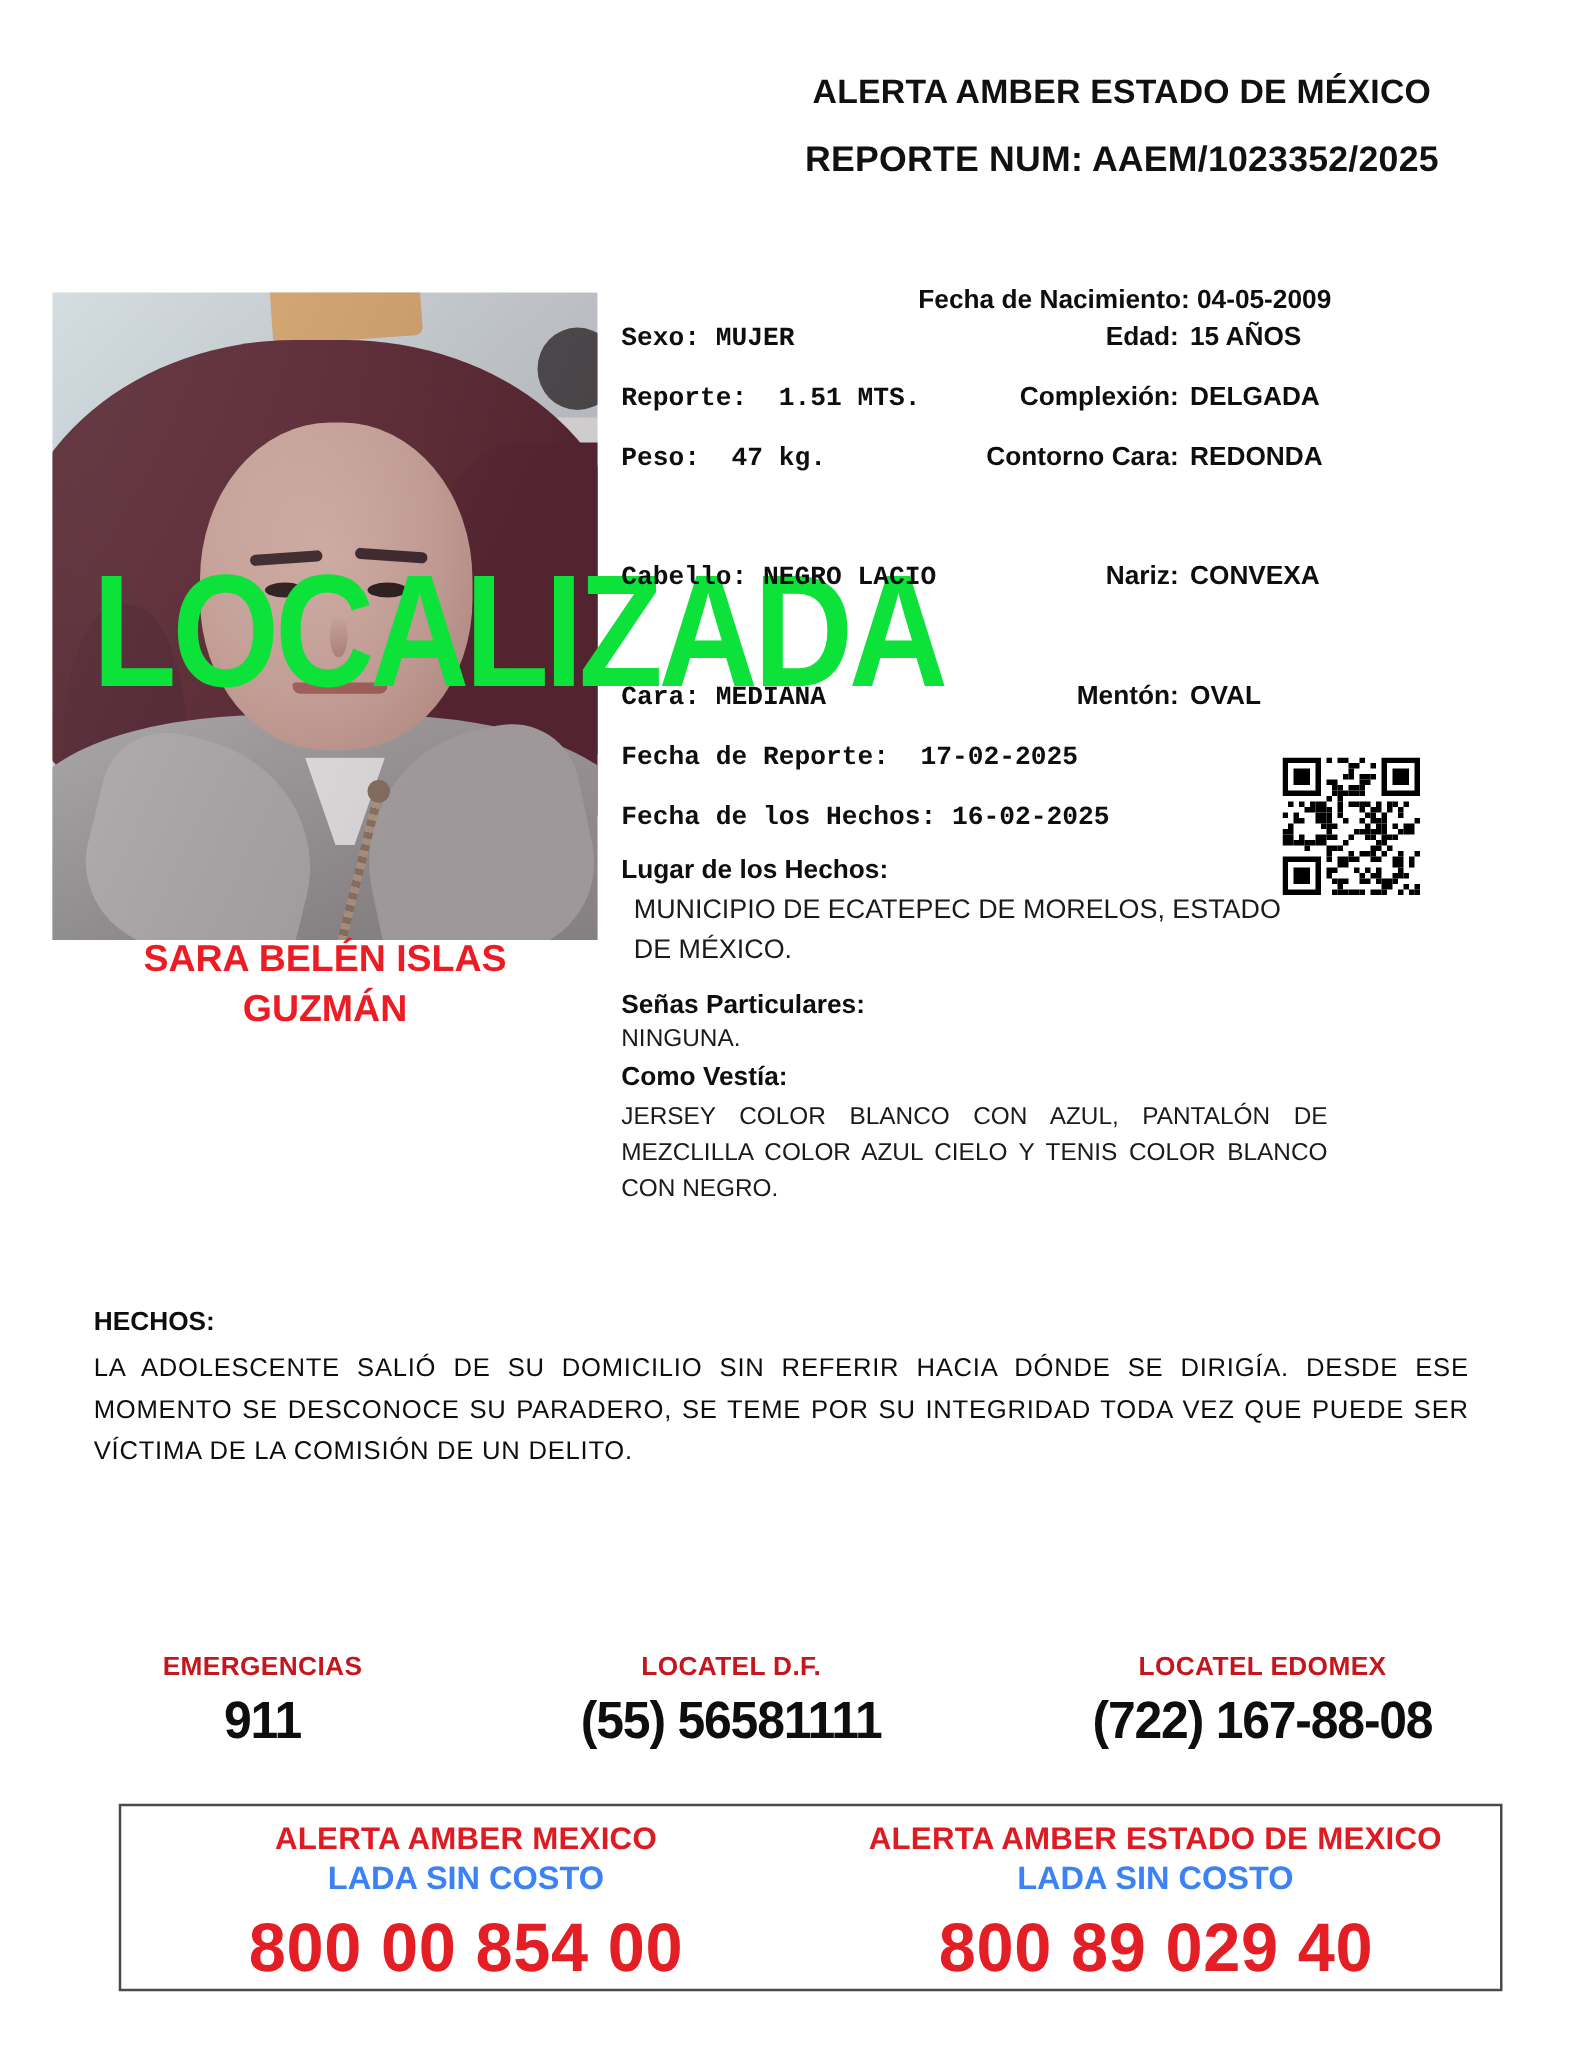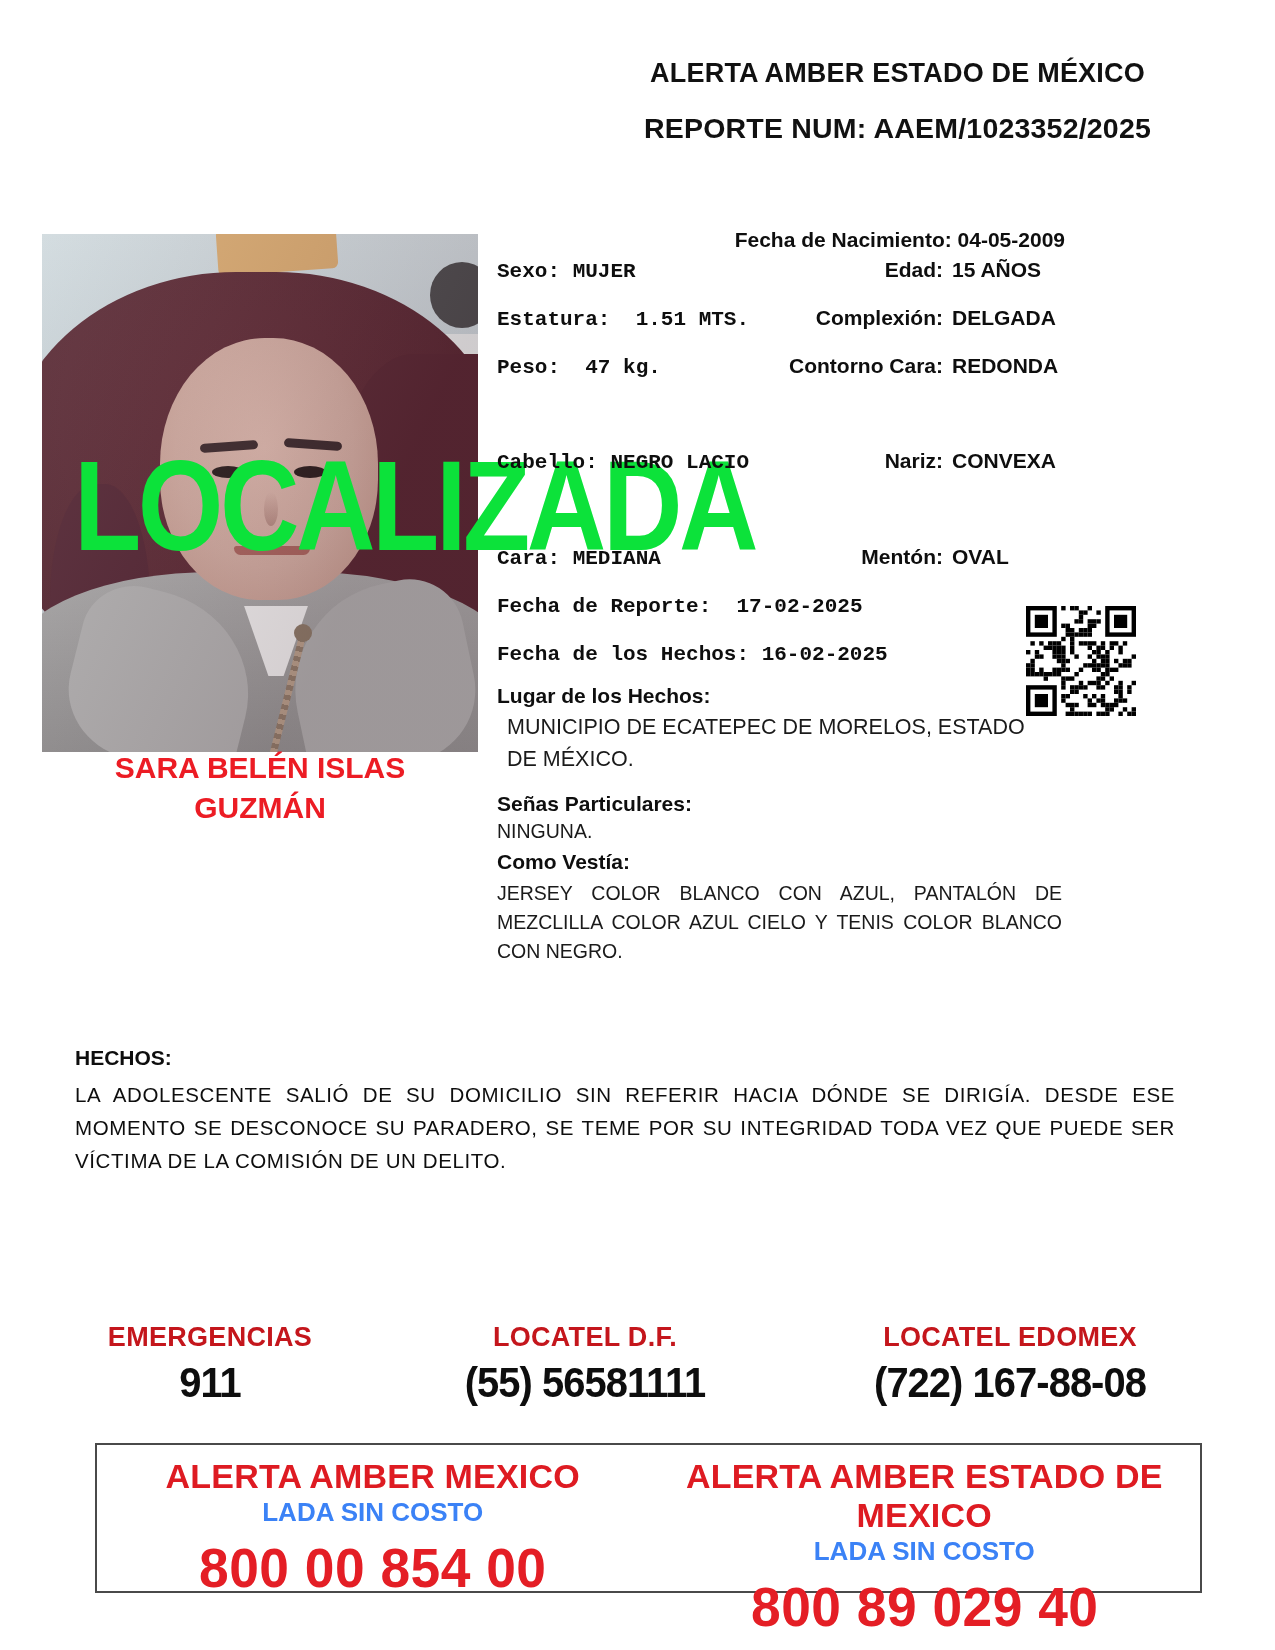--- a/index.html
+++ b/index.html
@@ -91,29 +91,29 @@
   
   .hechos { position:absolute; left:75px; top:1046px; width:1127px; color:#0e0e0e; }
   .hechos .h-label { font-size:21px; font-weight:bold; }
   .hechos .h-text  { margin-top:8px; width:1100px; font-size:20.5px; letter-spacing:0.6px;
                      line-height:33px; text-align:justify; }
 
   
   .contacts { position:absolute; left:60px; top:1322px; width:1150px; display:flex; justify-content:space-between; }
   .contact { text-align:center; }
   .contact.c0 { width:300px; } .contact.c1 { width:400px; } .contact.c2 { width:400px; }
-  .contact .c-label { color:#C4161C; font-weight:bold; font-size:27px; letter-spacing:0.3px;text-align:center; }
+  .contact .c-label { color:#C4161C; font-weight:bold; font-size:21px; letter-spacing:0.3px;text-align:center; }
   .contact .c-number { margin-top:6px; color:#0e0e0e; font-weight:bold; font-size:42px;
                        letter-spacing:-1px; transform:scaleX(0.95); transform-origin:center; }
 
   
   .footer-box { position:absolute; left:95px; top:1443px; width:1107px; height:150px;
                 border:2px solid #4a4a4a; background:#fff; display:flex; }
   .f-col { flex:1 1 50%; text-align:center; padding-top:12px; }
-  .f-title { color:#DE1B22; font-weight:bold; font-size:34px; letter-spacing:0.2px; }
+  .f-title { color:#DE1B22; font-weight:bold; font-size:25px; letter-spacing:0.2px; }
   .f-sub   { color:#3b82f6; font-weight:bold; font-size:26px; margin-top:1px; }
   .f-number{ color:#E41E25; font-weight:bold; font-size:55px; margin-top:8px; letter-spacing:0.5px;
              transform:scaleX(0.97); transform-origin:center; }
 </style>
 </head>
 <body>
 
 <div class="page">
 
 
@@ -157,21 +157,21 @@
       <span>Fecha de Nacimiento:</span>
       <span>04-05-2009</span>
     </div>
 
     <div class="d-row" style="top:38px">
       <span class="lcell"><span>Sexo:</span> <span>MUJER</span></span>
       <span class="rcell"><span class="rlabel">Edad:</span><span class="rvalue">15 AÑOS</span></span>
     </div>
 
     <div class="d-row" style="top:86px">
-      <span class="lcell"><span>Estatura:</span>&nbsp; <span>1.51 MTS.</span></span>
+      <span class="lcell"><span>Reporte:</span>&nbsp; <span>1.51 MTS.</span></span>
       <span class="rcell"><span class="rlabel">Complexión:</span><span class="rvalue">DELGADA</span></span>
     </div>
 
     <div class="d-row" style="top:134px">
       <span class="lcell"><span>Peso:</span>&nbsp; <span>47 kg.</span></span>
       <span class="rcell"><span class="rlabel">Contorno Cara:</span><span class="rvalue">REDONDA</span></span>
     </div>
 
 
     <div class="d-row" style="top:229px">

